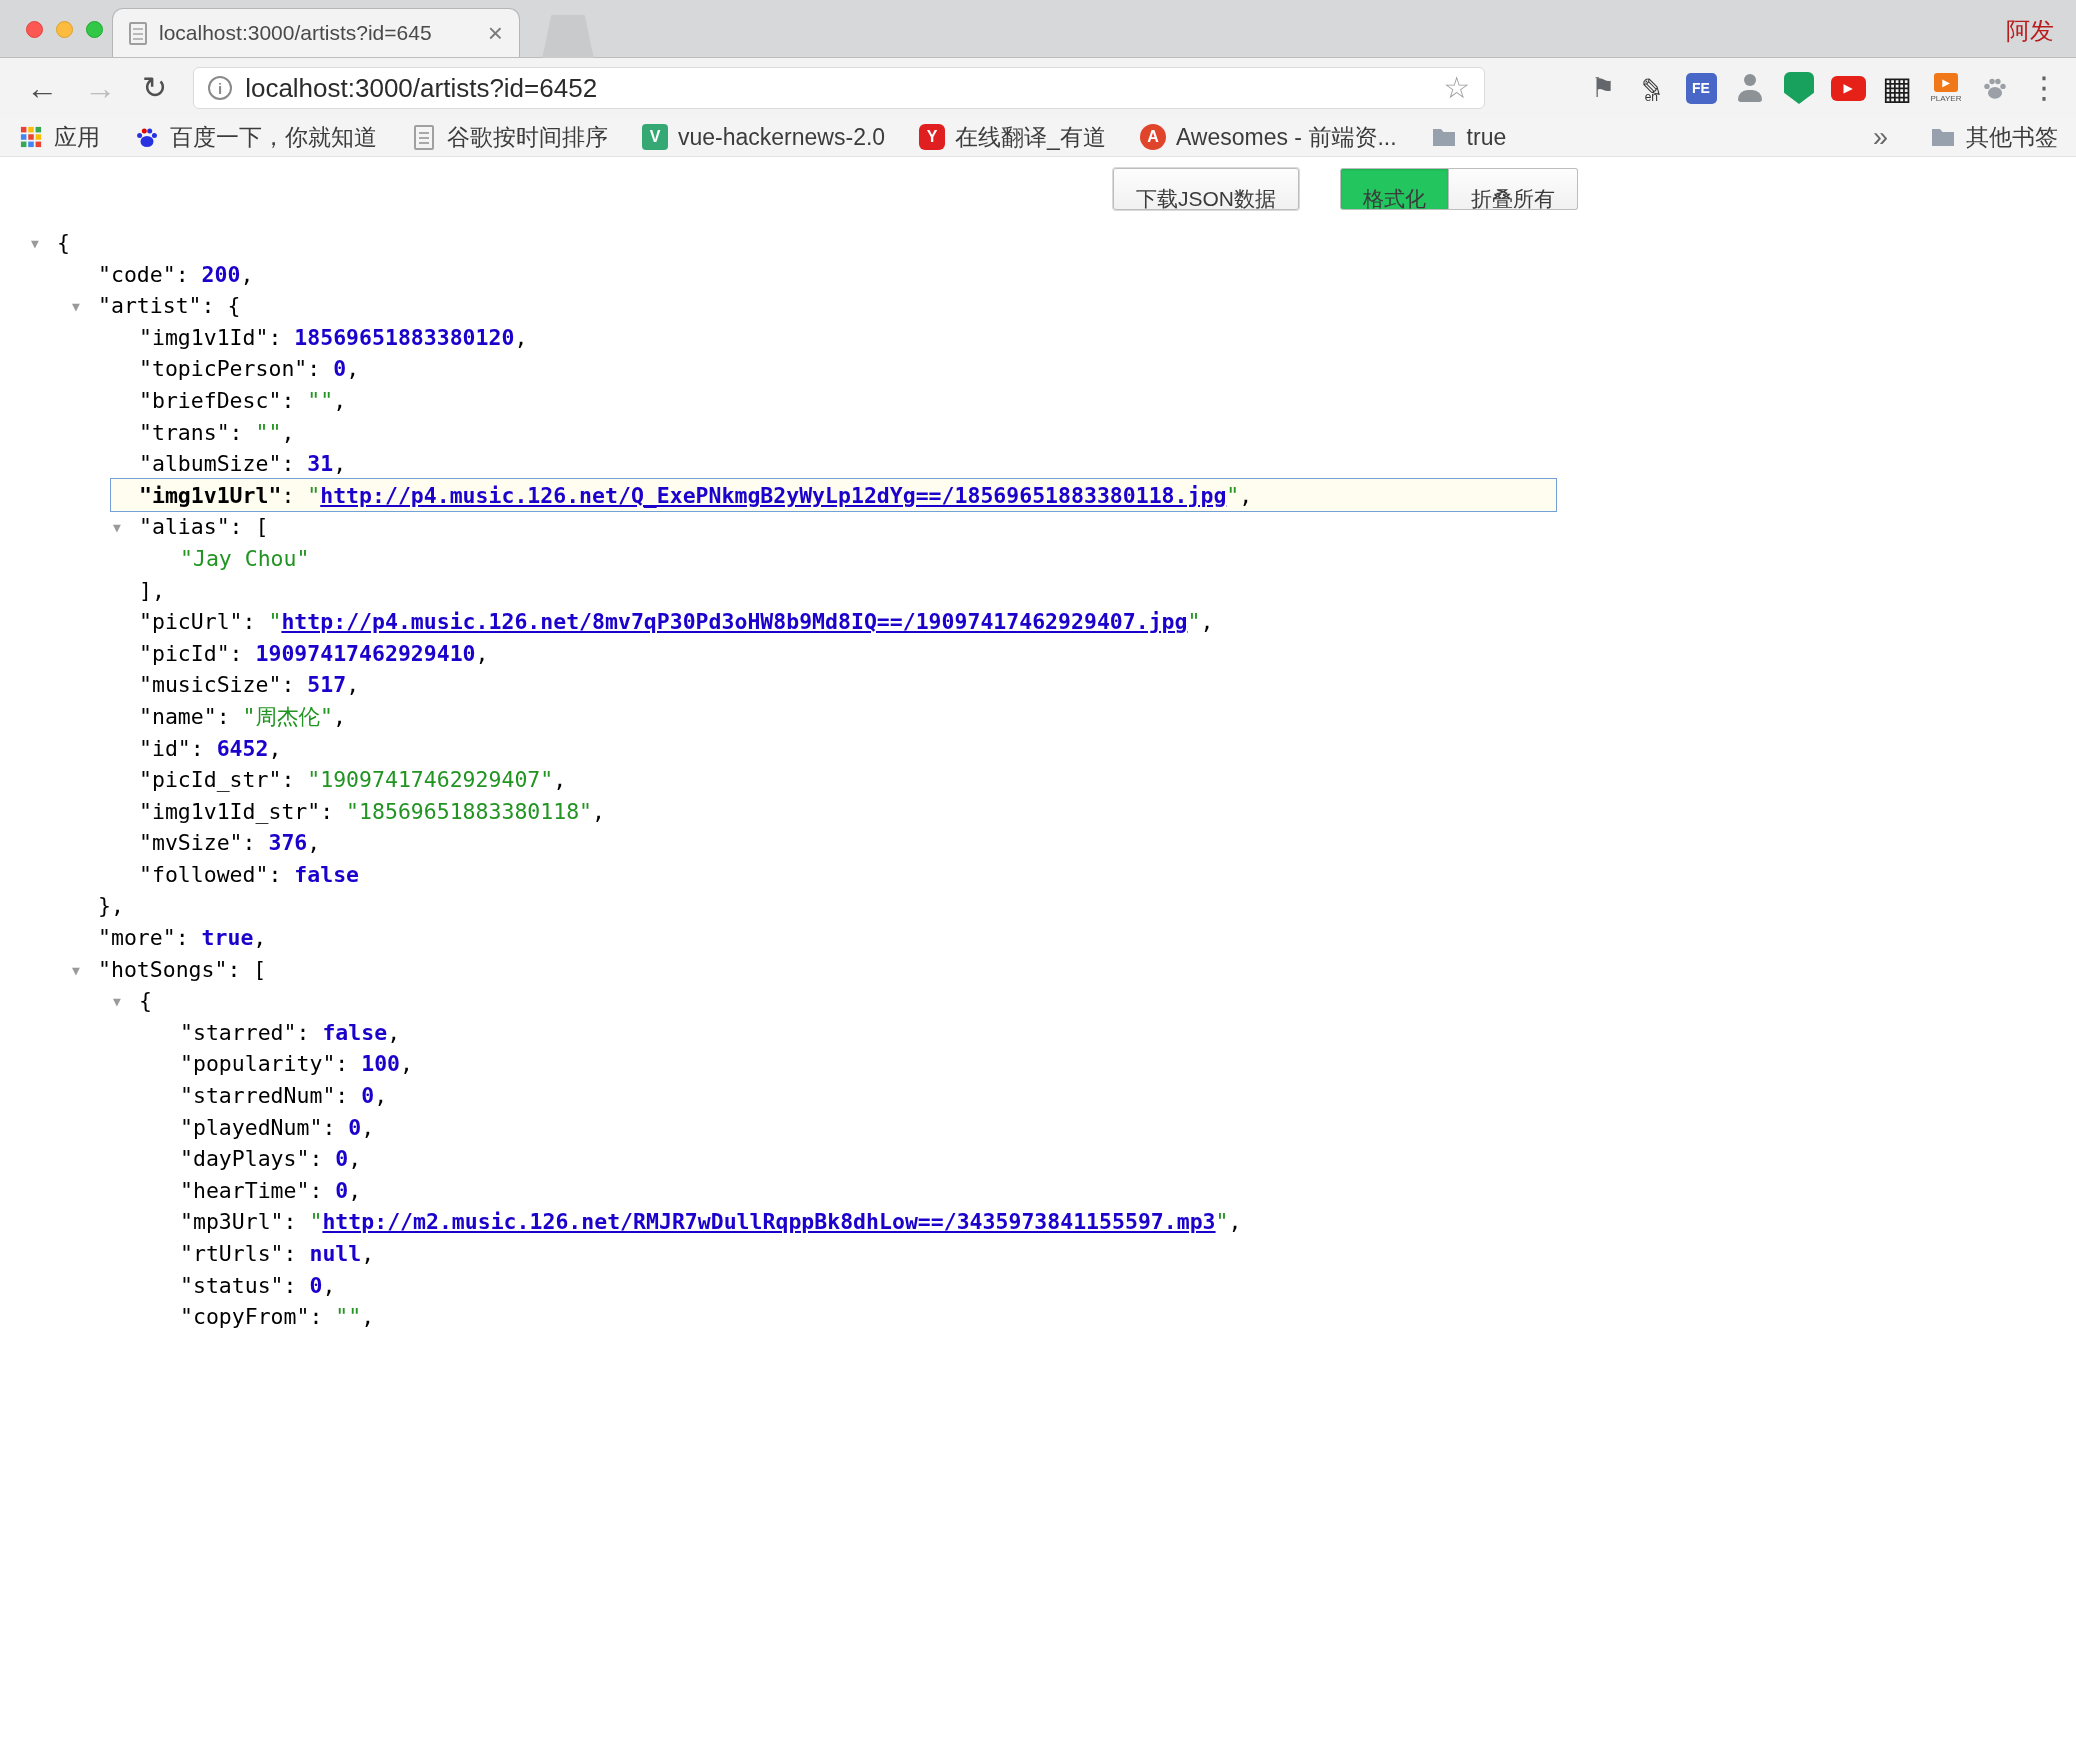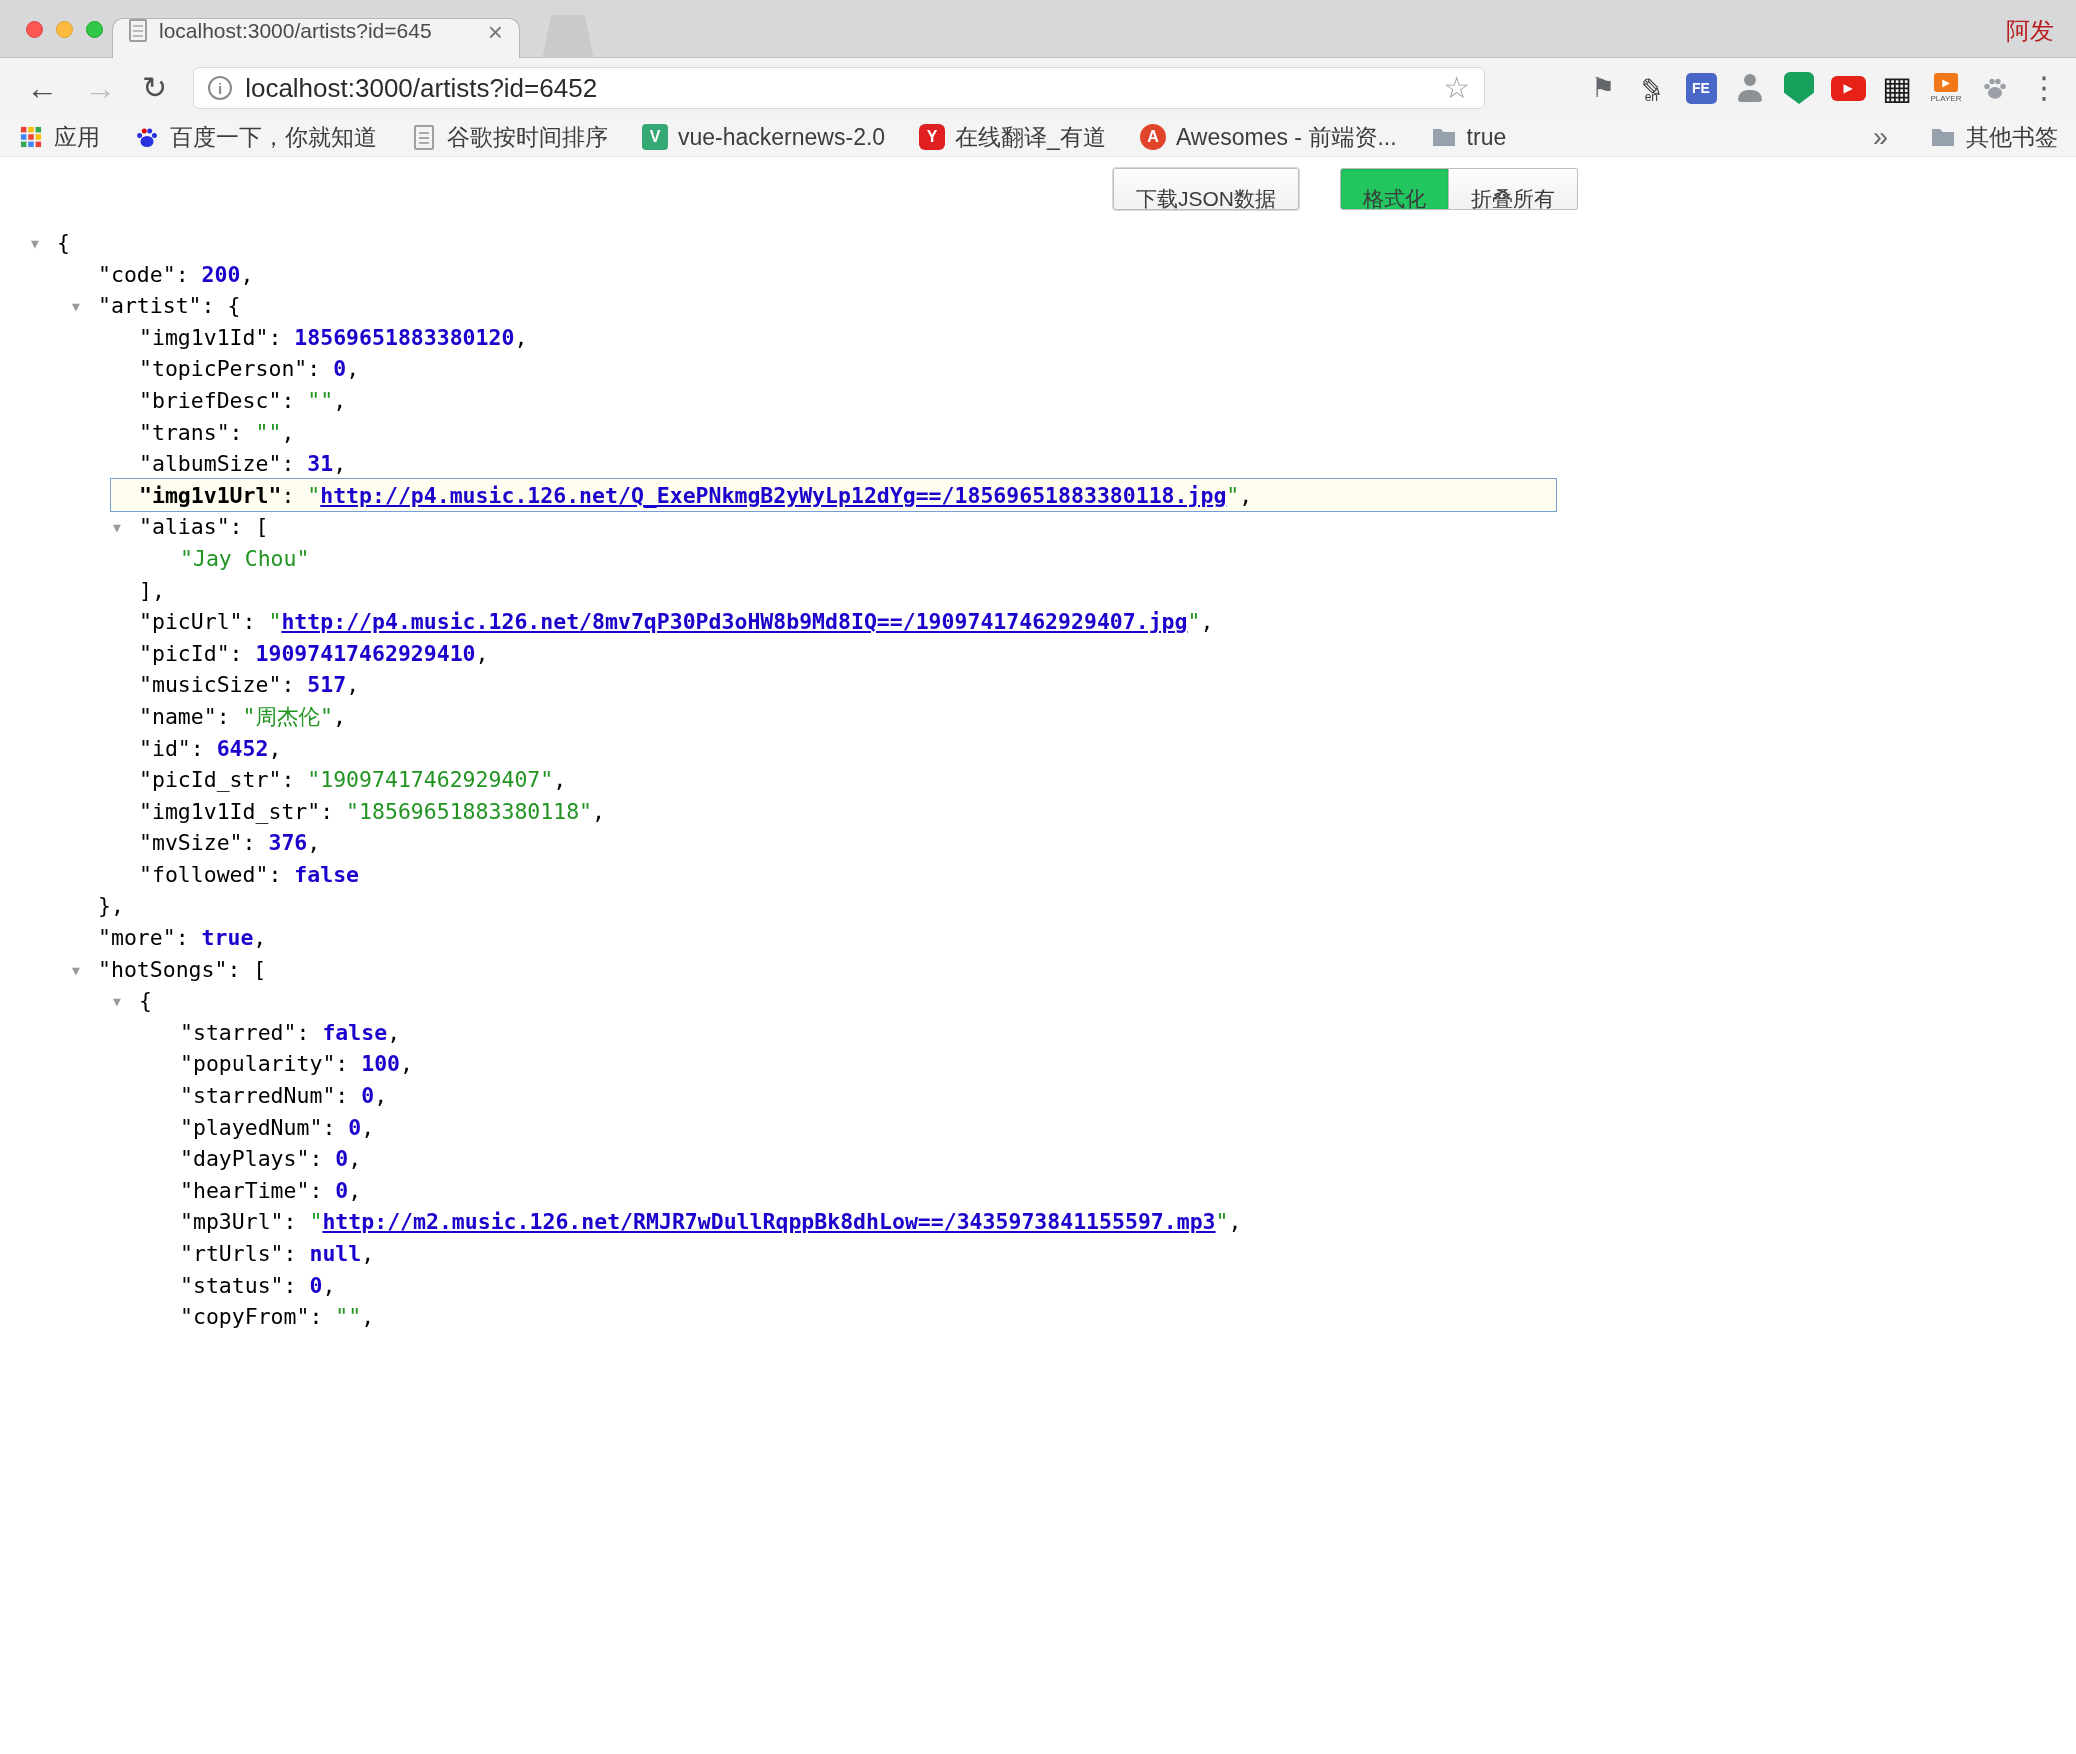--- a/index.html
+++ b/index.html
@@ -5,23 +5,23 @@
   * { box-sizing: border-box; margin: 0; padding: 0; }
   html,body { width: 2076px; height: 1754px; background: #fff; font-family: "Liberation Sans", sans-serif; overflow: hidden; }
 
   
   .tab-strip { position: relative; height: 58px; background: #d7d8da; border-bottom: 1px solid #bcbdbf; }
   .traffic { position: absolute; left: 26px; top: 21px; display: flex; gap: 13px; }
   .tl { width: 17px; height: 17px; border-radius: 50%; display: inline-block; }
   .tl.red    { background: #fc5753; border: 1px solid #e0443e; }
   .tl.yellow { background: #fdbc40; border: 1px solid #dea123; }
   .tl.green  { background: #33c748; border: 1px solid #1aab29; }
-  .tab { position: absolute; left: 112px; top: 18px; width: 408px; height: 49px; background: #f3f3f3;
+  .tab { position: absolute; left: 112px; top: 8px; width: 408px; height: 49px; background: #f3f3f3;
          border: 1px solid #b5b6b8; border-bottom: none; border-radius: 11px 11px 0 0;
-         display: flex; padding: 0 16px; gap: 12px; }
+         display: flex; align-items: center; padding: 0 16px; gap: 12px; }
   .doc-icon { width: 18px; height: 23px; border: 2px solid #9e9e9e; border-radius: 2px; position: relative; flex: 0 0 auto; }
   .doc-icon::before { content: ''; position: absolute; left: 2px; right: 2px; top: 4px; height: 2px; background: #b9b9b9; box-shadow: 0 5px 0 #b9b9b9, 0 10px 0 #b9b9b9; }
   .tab-title { font-size: 21px; color: #4a4a4a; flex: 1 1 auto; white-space: nowrap; overflow: hidden; }
   .tab-close { font-size: 26px; color: #7a7a7a; line-height: 1; cursor: default; }
   .newtab-nub { position: absolute; left: 542px; top: 15px; width: 52px; height: 44px; background: #c9cacc;
                 clip-path: polygon(18% 0, 82% 0, 100% 100%, 0 100%); border-radius: 4px; }
   .profile-label { position: absolute; right: 22px; top: 15px; font-size: 24px; color: #b91c1c; }
 
   
   .nav-bar { position: relative; height: 60px; background: #f3f3f3; display: flex; align-items: center; }

